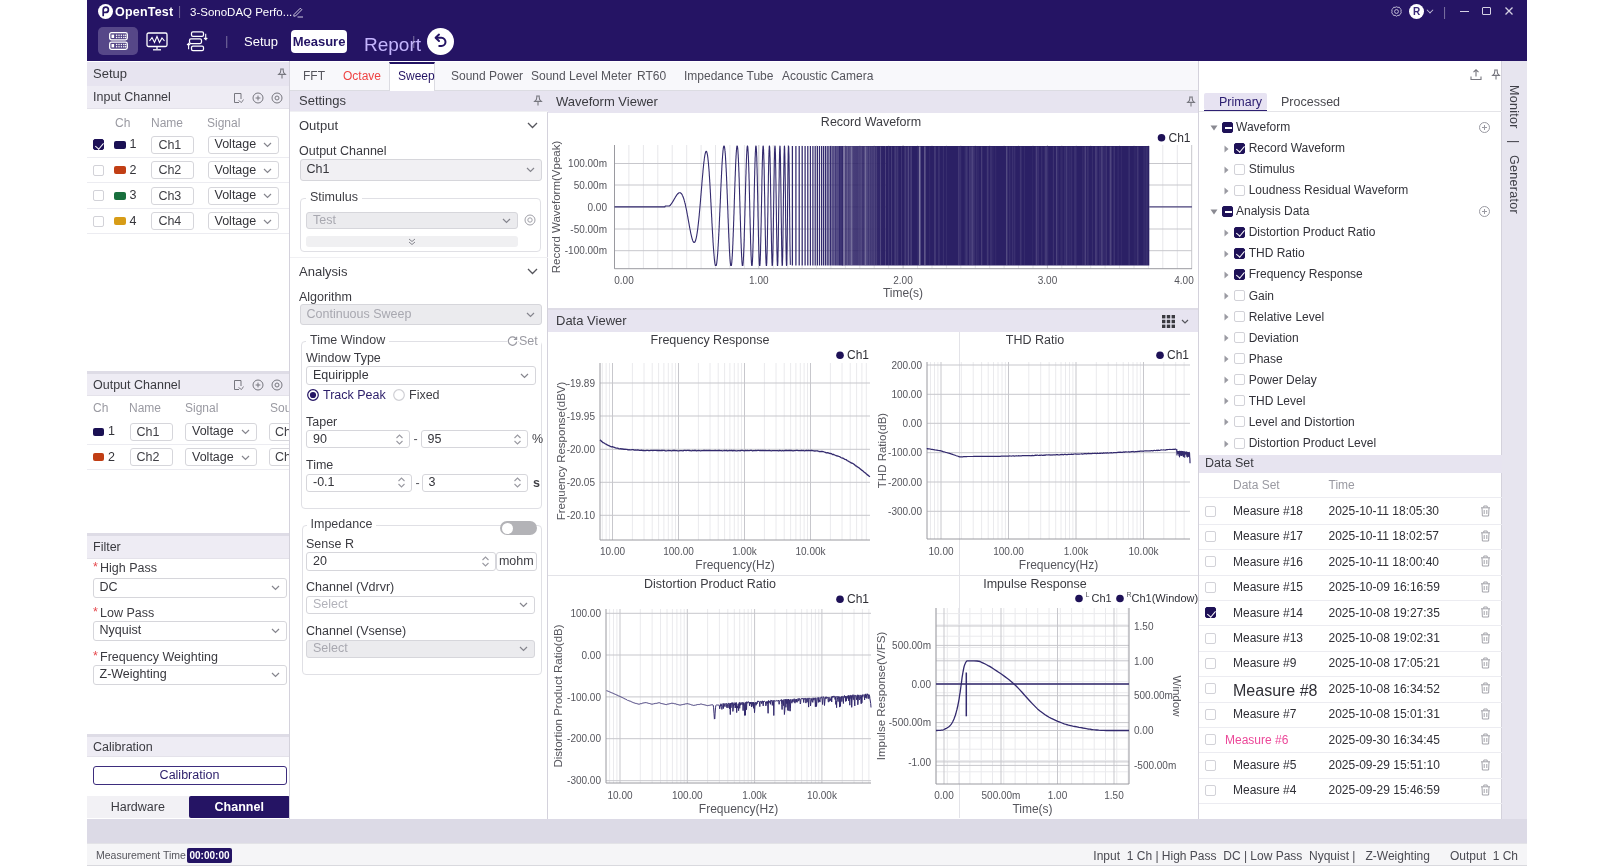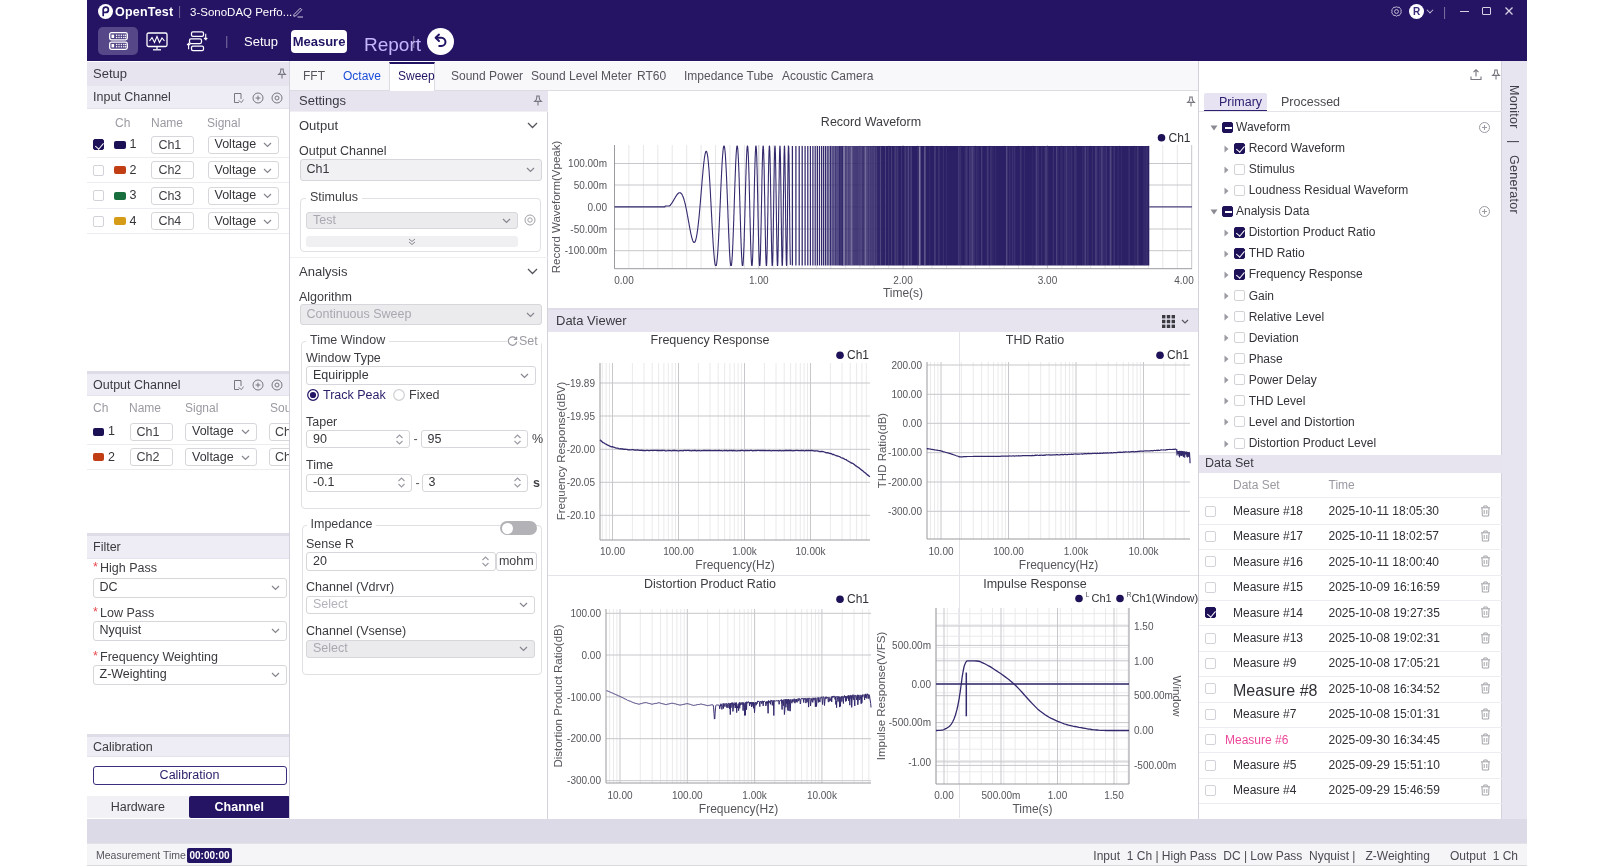--- a/index.html
+++ b/index.html
@@ -222,21 +222,21 @@
   <div class="a gap" style="left:0;top:673px;width:203px;height:3px"></div>
   <div class="a subhead" style="left:0;top:676px;width:203px;height:20px;line-height:20px;padding-left:6px;border-bottom:1px solid #e4e2ea">Calibration</div>
   <div class="a" style="left:5.5px;top:705px;width:194px;height:19px;border:1px solid #3d2d7d;border-radius:3px;background:#fff;text-align:center;line-height:17px;color:#2b1d69;font-size:12.5px">Calibration</div>
   <div class="a" style="left:0;top:735px;width:203px;height:22px;background:#f2f1f5"></div>
   <div class="a" style="left:0;top:735px;width:101.5px;height:22px;text-align:center;line-height:22px;font-size:12.5px;color:#3a3a40">Hardware</div>
   <div class="a" style="left:101.5px;top:735px;width:101.5px;height:22px;background:#251464;border-radius:2px;text-align:center;line-height:22px;font-size:12.5px;font-weight:bold;color:#fff">Channel</div>
 </div>
 
 <div class="a" style="left:203px;top:62px;width:908px;height:29px;background:#f8f8fb;border-bottom:1px solid #dcdce2">
   <div class="a gray" style="left:13px;top:7px;font-size:12px;color:#55555c">FFT</div>
-  <div class="a gray" style="left:53px;top:7px;font-size:12px;color:#1d4ed8">Octave</div>
+  <div class="a gray" style="left:53px;top:7px;font-size:12px;color:#ef4444">Octave</div>
   <div class="a" style="left:99px;top:0;width:46px;height:29px;background:#fff;border:1px solid #dcdce2;border-top:2px solid #241464;border-bottom:none"></div>
   <div class="a" style="left:108px;top:7px;font-size:12px;color:#241464">Sweep</div>
   <div class="a" style="left:161px;top:7px;font-size:12px;color:#55555c">Sound Power</div>
   <div class="a" style="left:241px;top:7px;font-size:12px;color:#55555c">Sound Level Meter</div>
   <div class="a" style="left:347px;top:7px;font-size:12px;color:#55555c">RT60</div>
   <div class="a" style="left:394px;top:7px;font-size:12px;color:#55555c">Impedance Tube</div>
   <div class="a" style="left:492px;top:7px;font-size:12px;color:#55555c">Acoustic Camera</div>
 </div>
 
 <div class="a" style="left:203px;top:91px;width:258px;height:728px;background:#fff;border-right:1px solid #d4d2dc">
@@ -353,20 +353,21 @@
       </svg>
       <div class="a lbl" style="left:16px;top:532.5px">Channel (Vsense)</div>
       <div class="a dd dis" style="left:16px;top:548.5px;width:228.5px;height:18.5px"></div>
       <div class="a" style="left:23px;top:550.25px;font-size:12.5px;color:#a8a8b0;line-height:15px">Select</div>
       <svg class="a" style="left:228.5px;top:555.25px" width="9" height="6" viewBox="0 0 9 6">
         <path d="M1 1 L4.5 4.5 L8 1" fill="none" stroke="#85858d" stroke-width="1.2"></path>
       </svg>
 </div>
 
 <div class="a" style="left:461px;top:91px;width:650px;height:728px;background:#fff">
+  <div class="a phead" style="left:0;top:0;width:650px;height:22px;line-height:22px;padding-left:8px">Waveform Viewer</div>
   <svg class="a" style="left:637px;top:5px" width="12" height="12" viewBox="0 0 12 12" fill="none" stroke="#77777f" stroke-width="1.1">
     <path d="M4.2 1 L7.8 1 M5 1 L4.4 4.6 L2.6 6.4 L9.4 6.4 L7.6 4.6 L7 1 M6 6.6 L6 10.6"></path>
   </svg>
   <svg class="a" style="left:0;top:22px" width="650" height="195" viewBox="0 0 650 195" font-family="Liberation Sans, sans-serif">
         <line x1="66.5" y1="32" x2="66.5" y2="155.7" stroke="#c7c7cc" stroke-width="1"></line>
         <line x1="80.9" y1="32" x2="80.9" y2="155.7" stroke="#e7e7ea" stroke-width="1"></line>
         <line x1="95.4" y1="32" x2="95.4" y2="155.7" stroke="#e7e7ea" stroke-width="1"></line>
         <line x1="109.8" y1="32" x2="109.8" y2="155.7" stroke="#e7e7ea" stroke-width="1"></line>
         <line x1="124.2" y1="32" x2="124.2" y2="155.7" stroke="#e7e7ea" stroke-width="1"></line>
         <line x1="138.7" y1="32" x2="138.7" y2="155.7" stroke="#e7e7ea" stroke-width="1"></line>

